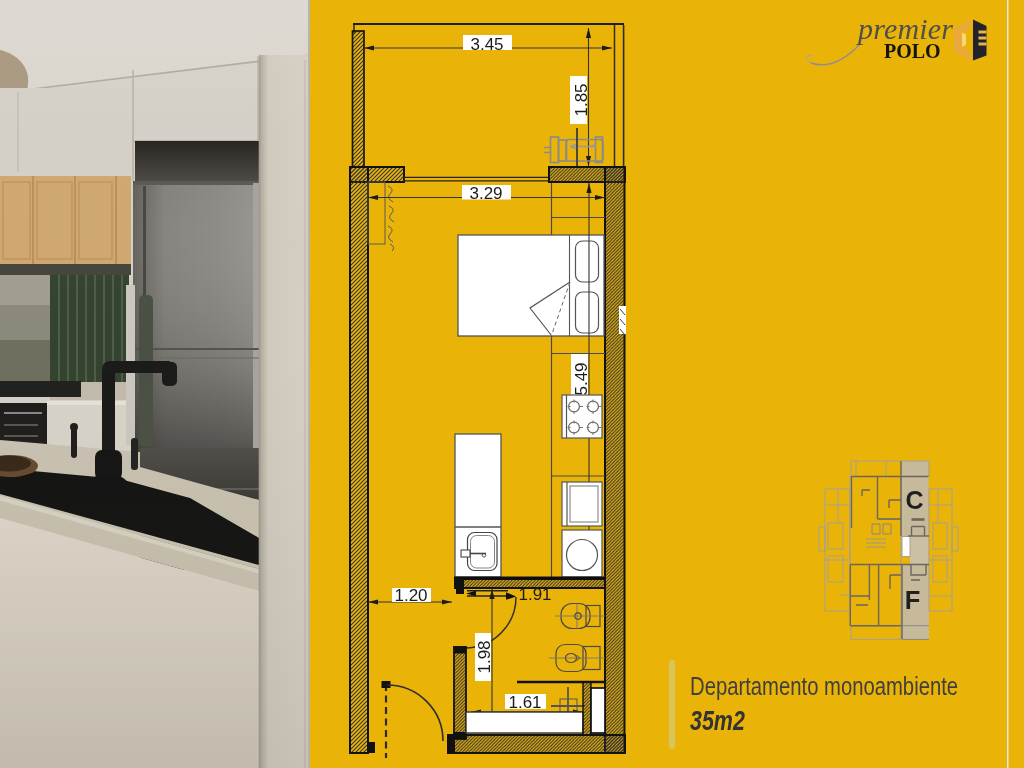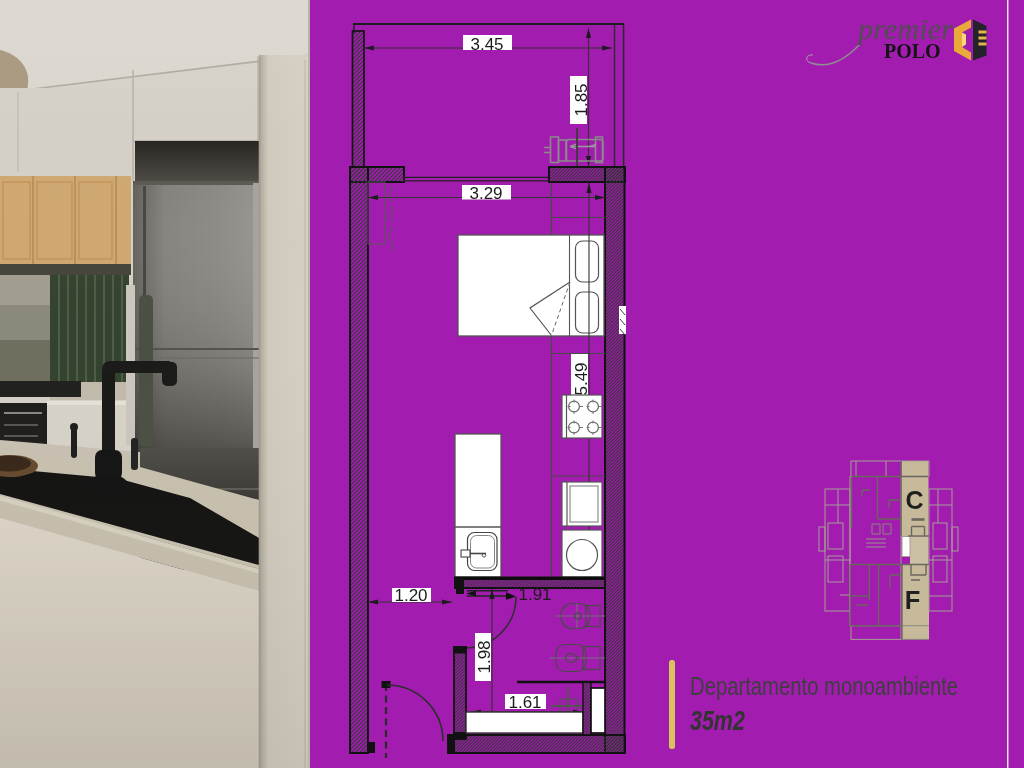--- a/index.html
+++ b/index.html
@@ -1,16 +1,16 @@
 <!DOCTYPE html>
 <html><head>
 <meta charset="utf-8">
 <style>
 html,body{margin:0;padding:0;background:#ffffff;font-family:"Liberation Sans",sans-serif;}
-#page{position:relative;width:1024px;height:768px;overflow:hidden;background:#a21caf;}
+#page{position:relative;width:1024px;height:768px;overflow:hidden;background:#eab308;}
 svg text{font-family:"Liberation Sans",sans-serif;}
 </style>
 </head>
 <body>
 <div id="page">
 <svg width="1024" height="768" viewBox="0 0 1024 768" xmlns="http://www.w3.org/2000/svg">
 <defs>
 <pattern id="h1" width="4" height="4" patternUnits="userSpaceOnUse">
 <path d="M-1,1 L1,-1 M0,4 L4,0 M3,5 L5,3" stroke="#373737" stroke-width="1.1" fill="none"></path>
 </pattern>

